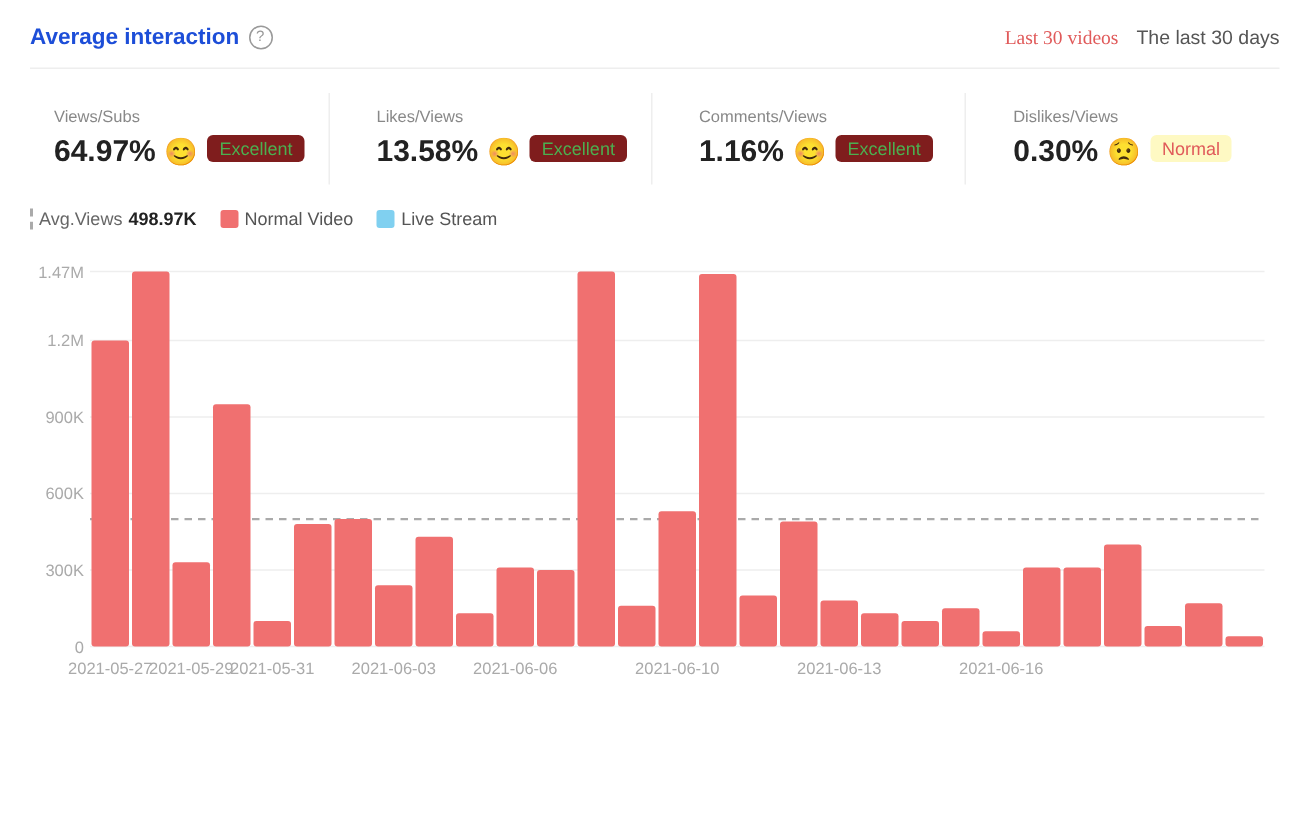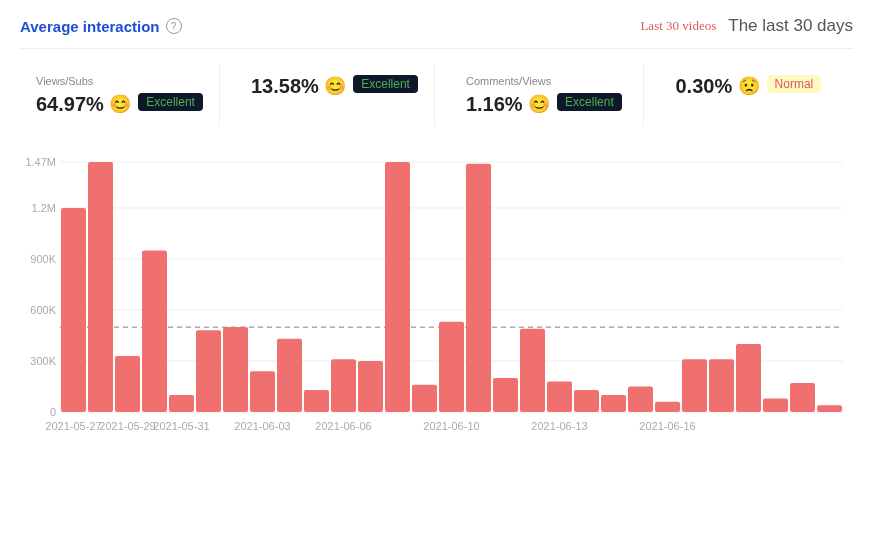--- a/index.html
+++ b/index.html
@@ -49,21 +49,21 @@
       align-items: center;
     }
     .tab-active {
       color: #e05a5a;
       font-size: 13px;
       cursor: pointer;
       font-family: Liberation Serif, serif;
     }
     .tab-inactive {
       color: #555;
-      font-size: 17px;
+      font-size: 13px;
       cursor: pointer;
       text-align: center;
     }
     .metrics-row {
       display: flex;
       gap: 15px;
       margin-bottom: 16px;
     }
     .metric-card {
       flex: 1;
@@ -90,21 +90,21 @@
     }
     .smiley-good {
       font-size: 18px;
       color: #4caf50;
     }
     .smiley-bad {
       font-size: 18px;
       color: #e05a5a;
     }
     .badge-good {
-      background: #0f172a;
+      background: #7f1d1d;
       color: #4caf50;
       border-radius: 4px;
       padding: 2px 8px;
       font-size: 12px;
       font-weight: 500;
     }
     .badge-normal {
       background: #fef9c3;
       color: #e05a5a;
       border-radius: 4px;
@@ -176,43 +176,60 @@
   <div class="metrics-row" id="metrics-row">
   <div class="metric-card">
         <div class="metric-label">Views/Subs</div>
         <div class="metric-value-row">
           <span class="metric-value">64.97%</span>
           <span class="smiley-good">😊</span>
           <span class="badge-good">Excellent</span>
         </div>
       </div>
       <div class="metric-card">
+        <div class="metric-label">Likes/Views</div>
         <div class="metric-value-row">
           <span class="metric-value">13.58%</span>
           <span class="smiley-good">😊</span>
           <span class="badge-good">Excellent</span>
         </div>
       </div>
       <div class="metric-card">
         <div class="metric-label">Comments/Views</div>
         <div class="metric-value-row">
           <span class="metric-value">1.16%</span>
           <span class="smiley-good">😊</span>
           <span class="badge-good">Excellent</span>
         </div>
       </div>
       <div class="metric-card">
+        <div class="metric-label">Dislikes/Views</div>
         <div class="metric-value-row">
           <span class="metric-value">0.30%</span>
           <span class="smiley-bad">😟</span>
           <span class="badge-normal">Normal</span>
         </div>
       </div>
     </div>
 
+  <div class="chart-legend">
+    <div class="legend-avg">
+      <div style="width:2px;height:14px;border-left:2px dashed #aaa;"></div>
+      <span>Avg.Views</span>
+      <span class="avg-value">498.97K</span>
+    </div>
+    <div class="legend-item">
+      <div class="legend-dot-red"></div>
+      <span>Normal Video</span>
+    </div>
+    <div class="legend-item">
+      <div class="legend-dot-blue"></div>
+      <span>Live Stream</span>
+    </div>
+  </div>
 
   <div class="chart-area" id="chart-area">
     <svg id="chart-svg" class="chart-svg" viewBox="0 0 833 290" width="100%" height="290">
         <line x1="40" x2="823" y1="10" y2="10" stroke="#eee" stroke-width="1"></line>
         <text x="36" y="14" text-anchor="end" font-size="11" fill="#aaa">1.47M</text>
         <line x1="40" x2="823" y1="55.918367346938766" y2="55.918367346938766" stroke="#eee" stroke-width="1"></line>
         <text x="36" y="59.918367346938766" text-anchor="end" font-size="11" fill="#aaa">1.2M</text>
         <line x1="40" x2="823" y1="106.93877551020407" y2="106.93877551020407" stroke="#eee" stroke-width="1"></line>
         <text x="36" y="110.93877551020407" text-anchor="end" font-size="11" fill="#aaa">900K</text>
         <line x1="40" x2="823" y1="157.9591836734694" y2="157.9591836734694" stroke="#eee" stroke-width="1"></line>

